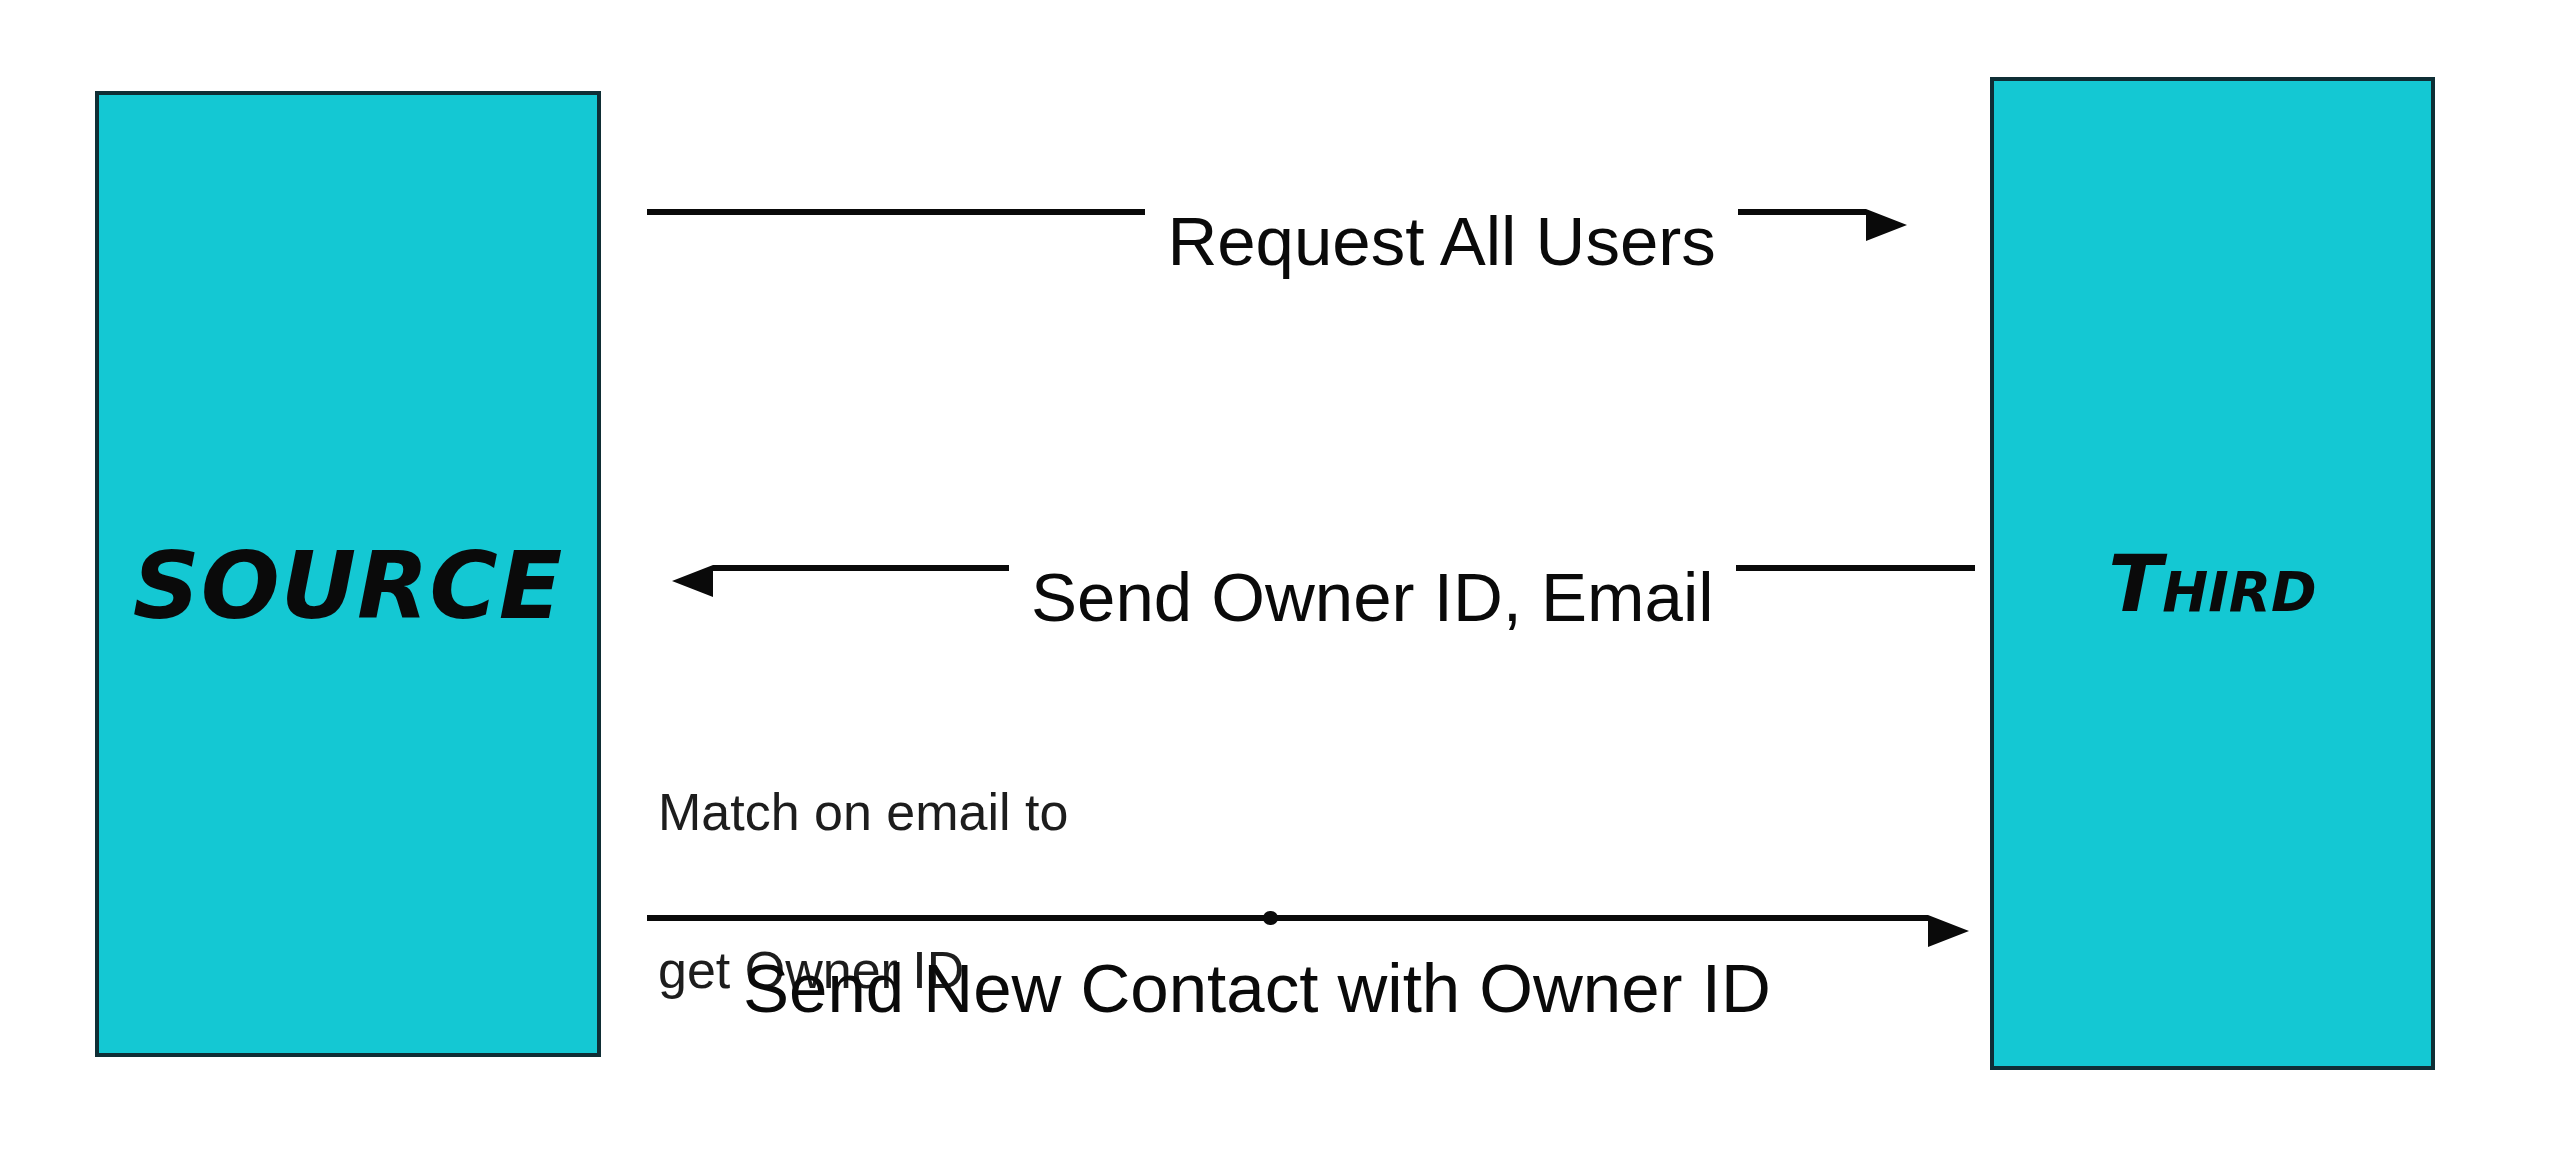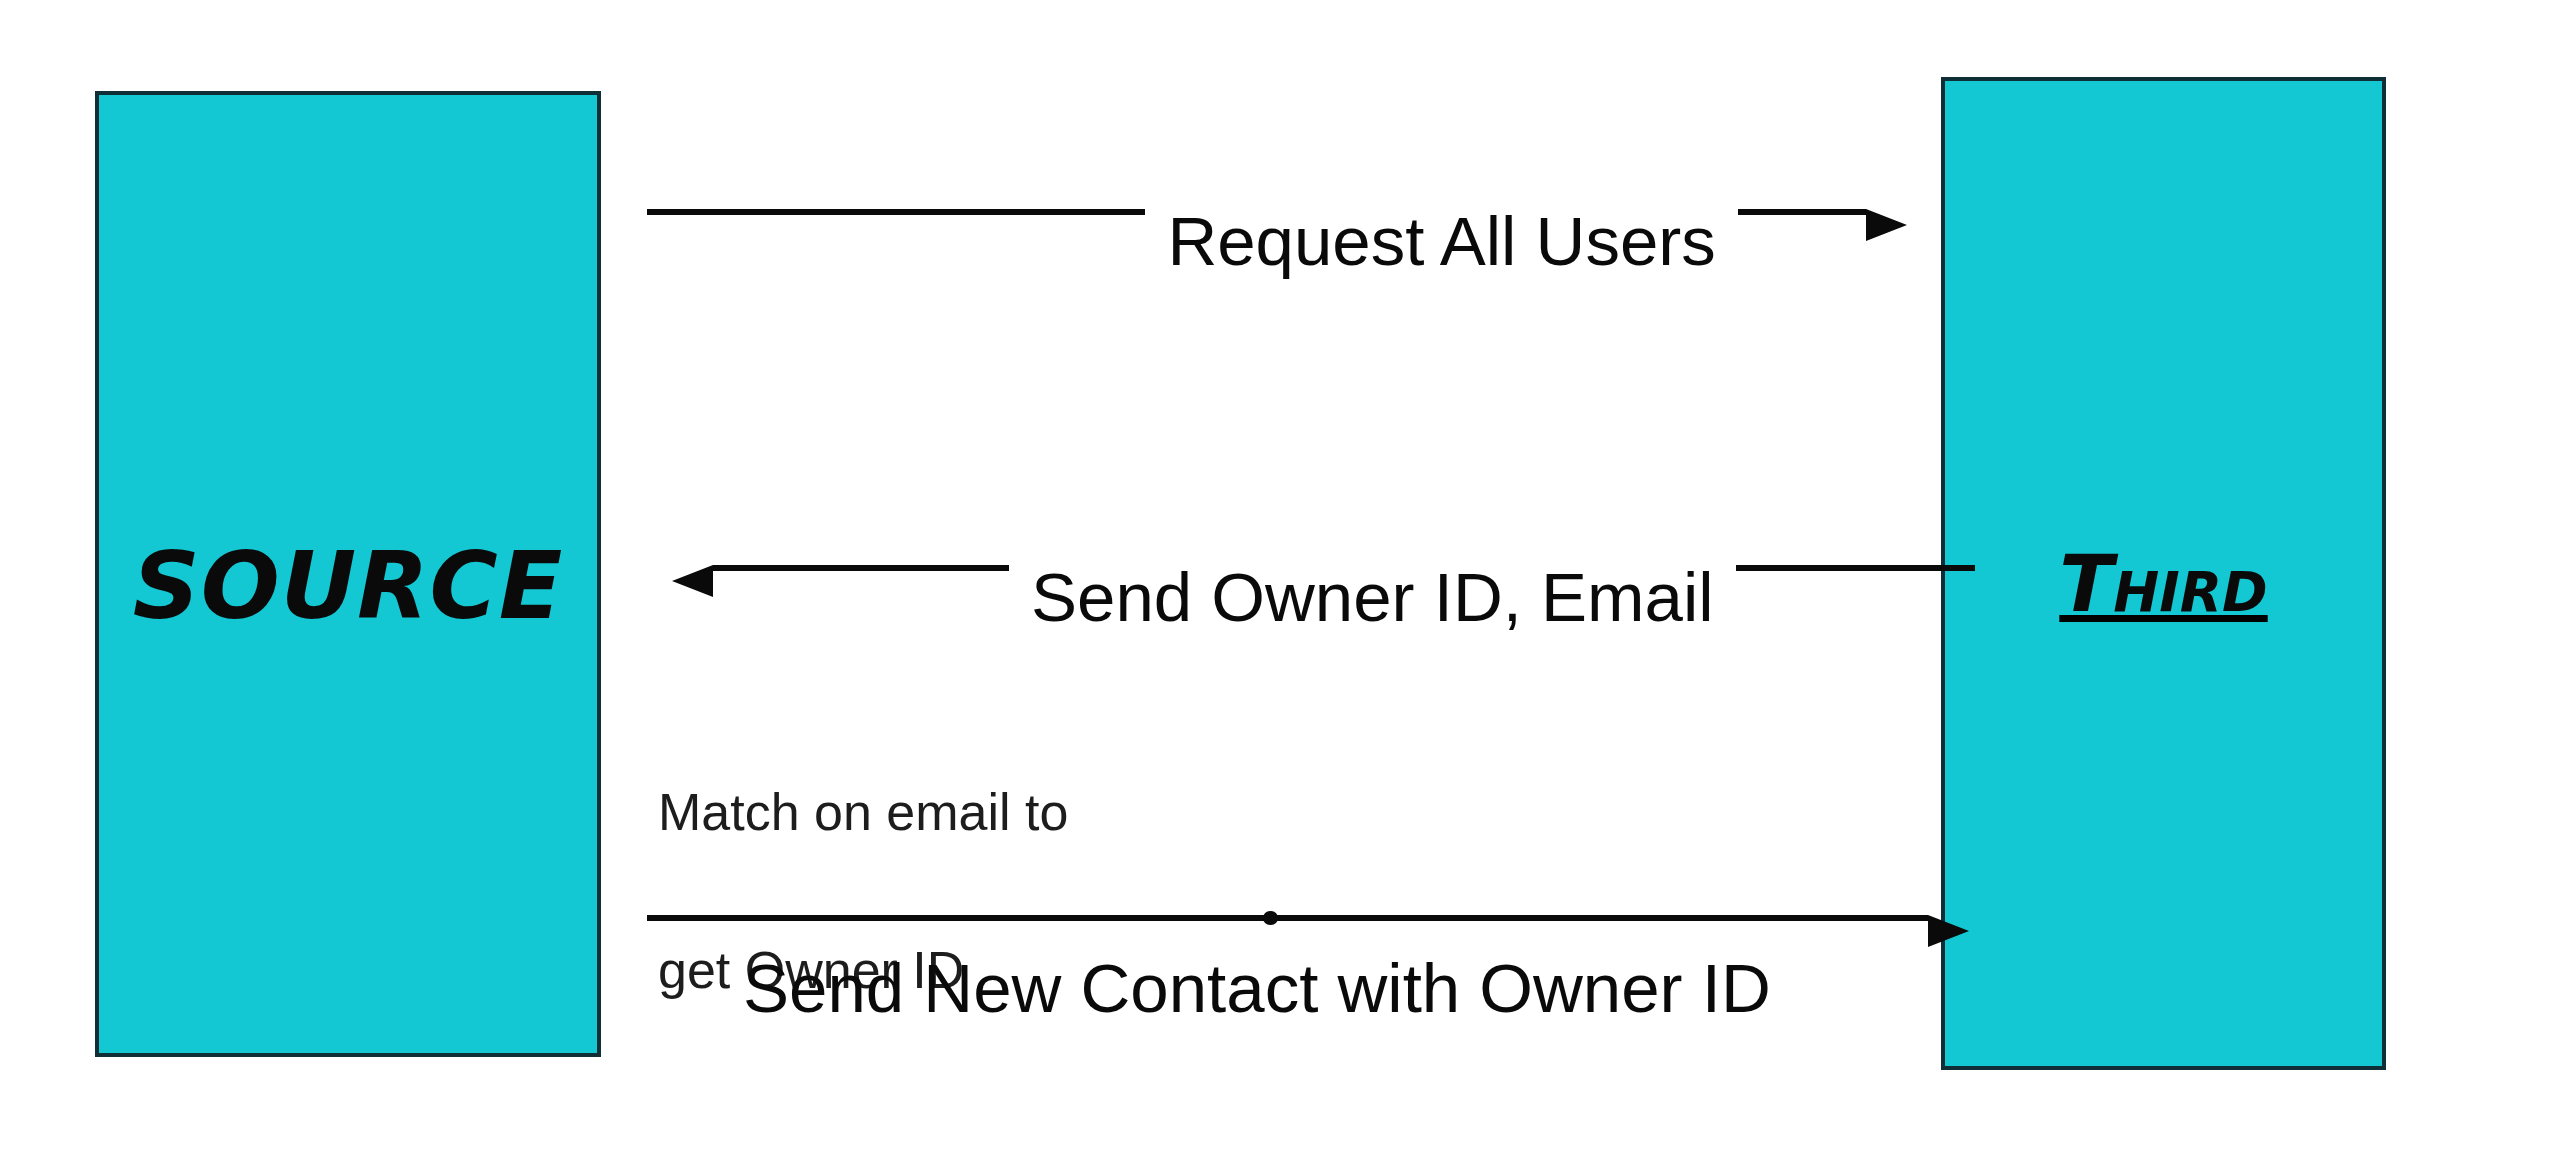--- a/index.html
+++ b/index.html
@@ -20,21 +20,21 @@
     position: absolute;
     background: var(--actor-fill, #14c8d3);
     border: 4.3px solid var(--actor-border, #0f2e35);
     box-sizing: border-box;
     display: flex;
     align-items: center;
     justify-content: center;
     text-align: center;
   }
   .actor-source { left: 95px; top: 91px; width: 506px; height: 966px; }
-  .actor-third  { left: 1941px; top: 77px; width: 445px; height: 993px; text-decoration: underline; }
+  .actor-third  { left: 1990px; top: 77px; width: 445px; height: 993px; }
 
   .actor-label {
     font-family: "DejaVu Sans", sans-serif;
     font-style: italic;
     font-weight: 800;
     color: var(--ink, #0a0a0a);
     -webkit-font-smoothing: antialiased;
   }
   .actor-source .actor-label {
     font-size: 93px;

